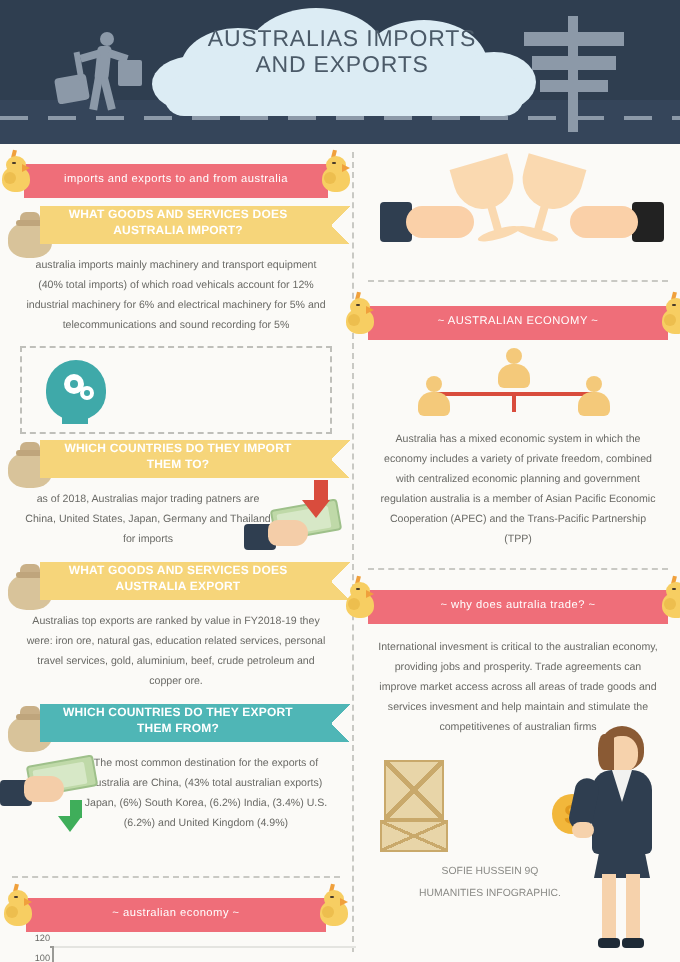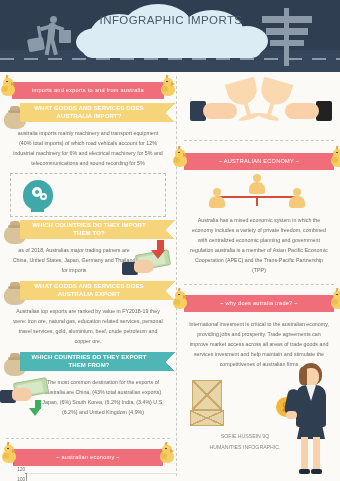--- a/index.html
+++ b/index.html
@@ -224,21 +224,22 @@
 
     <div class="cloud-wrap">
       <div class="cl c1"></div>
         <div class="cl c2"></div>
         <div class="cl c3"></div>
       <div class="cl c4"></div>
         <div class="cl c5"></div>
         <div class="cl cbase"></div>
     </div>
     <div class="title-txt">
-      <div>INFOGRAPHIC IMPORTS</div>
+      <div>AUSTRALIAS IMPORTS</div>
+      <div>AND EXPORTS</div>
     </div>
 
     <div class="signpost">
       <div class="sp sp-a"></div>
         <div class="sp sp-b"></div>
       <div class="sp sp-c"></div>
         <div class="sp sp-pole"></div>
     </div>
   </div>
 

